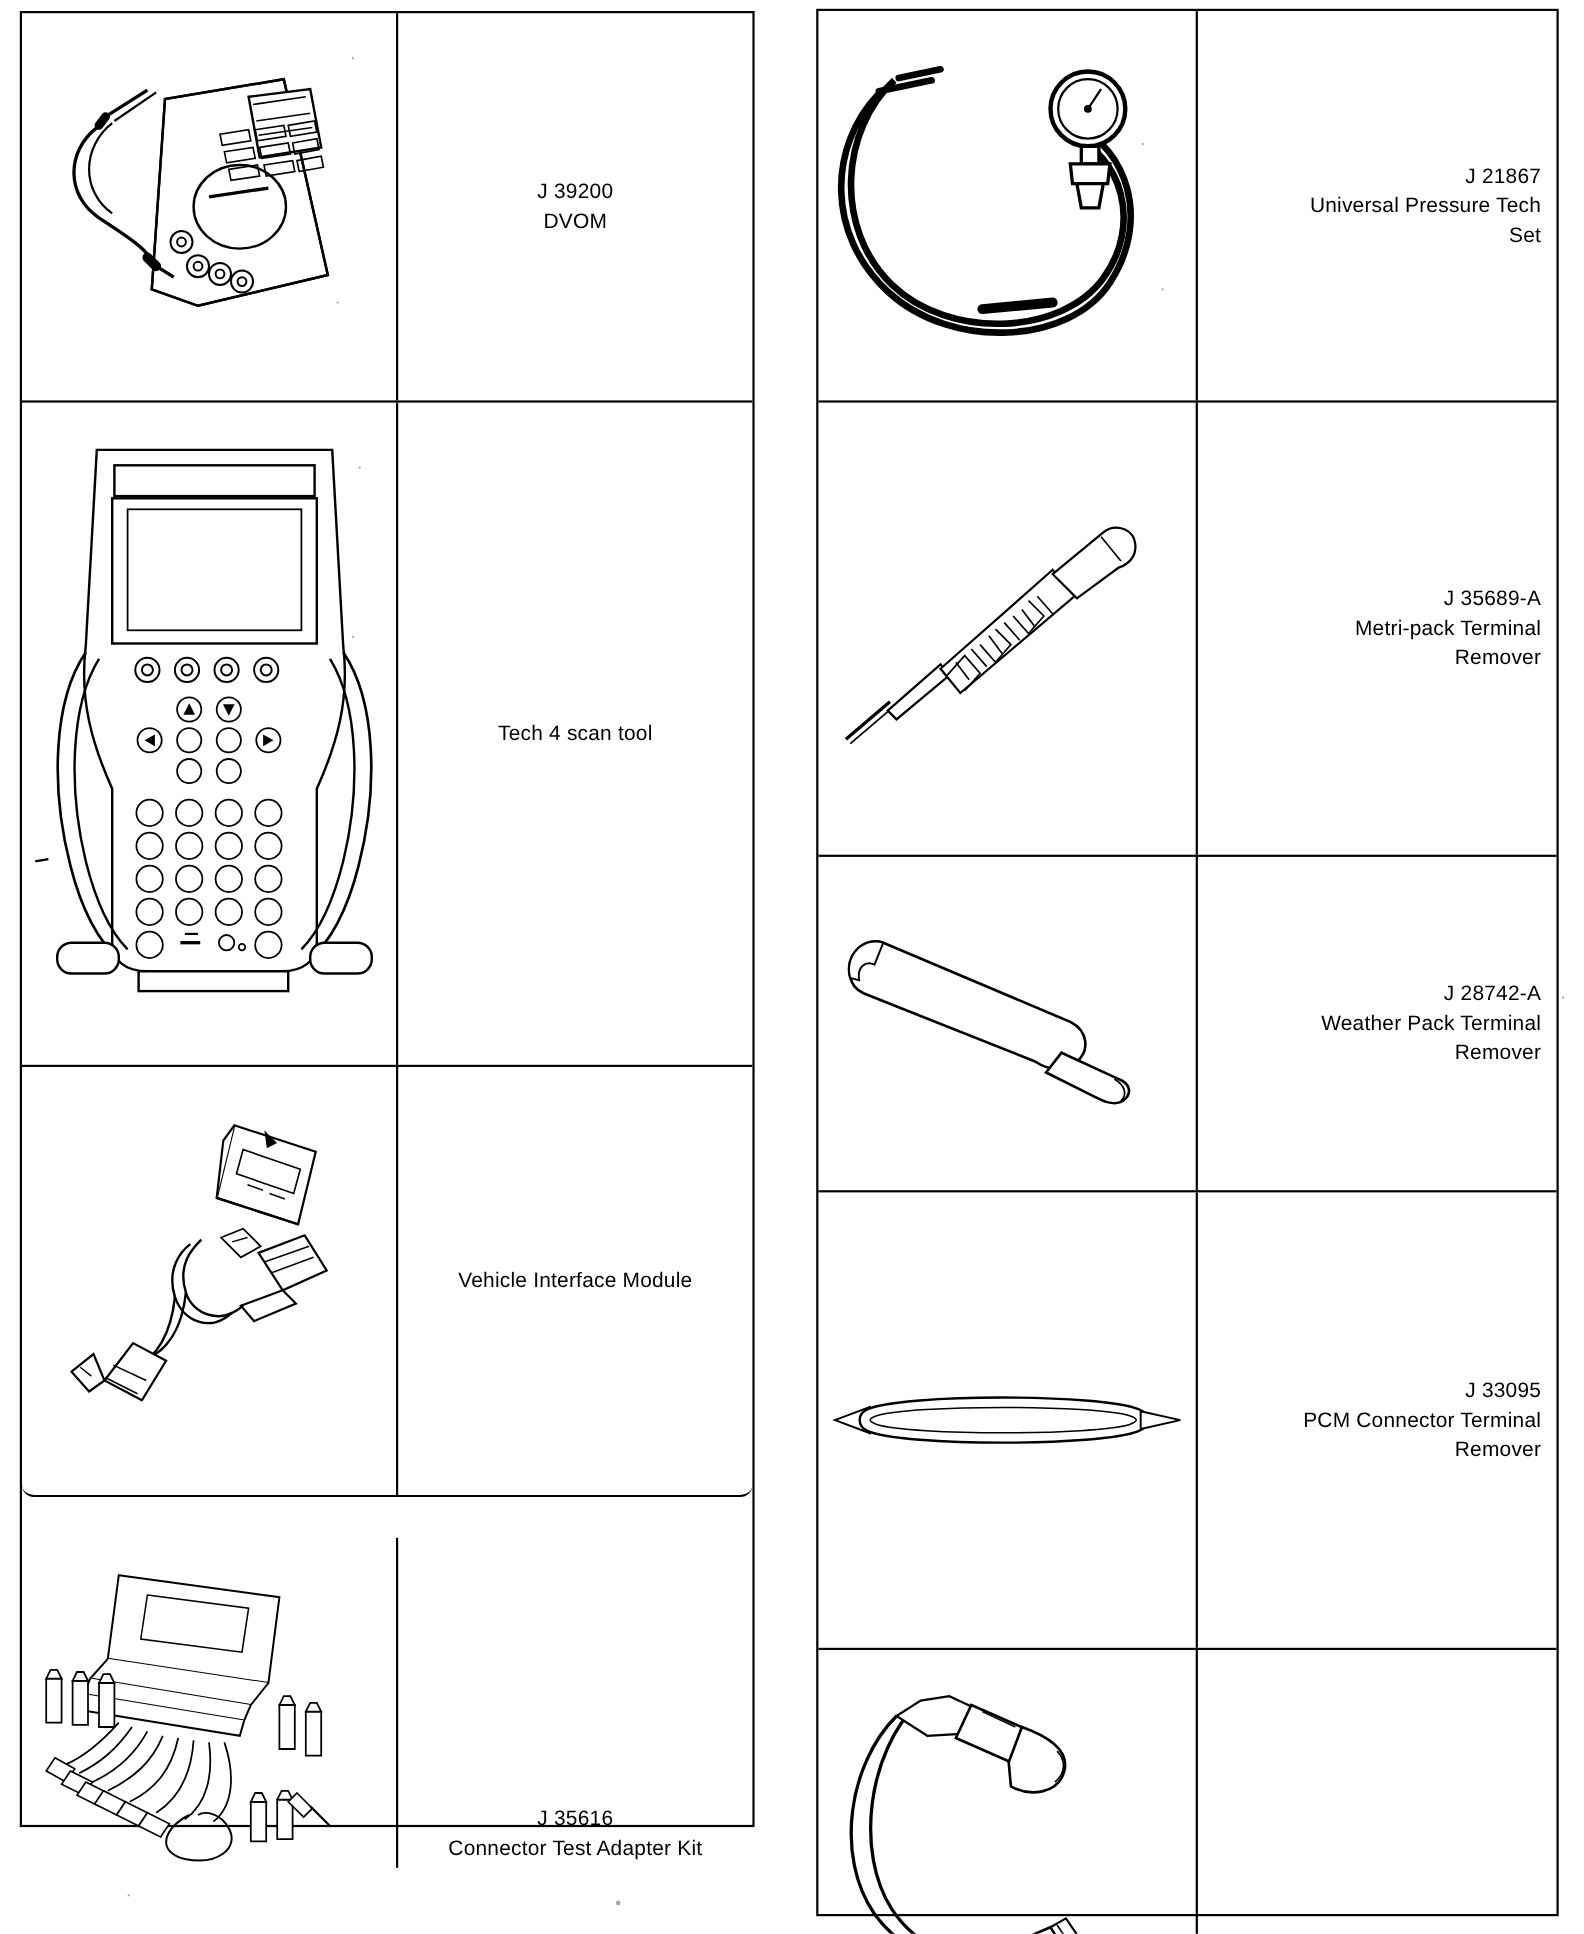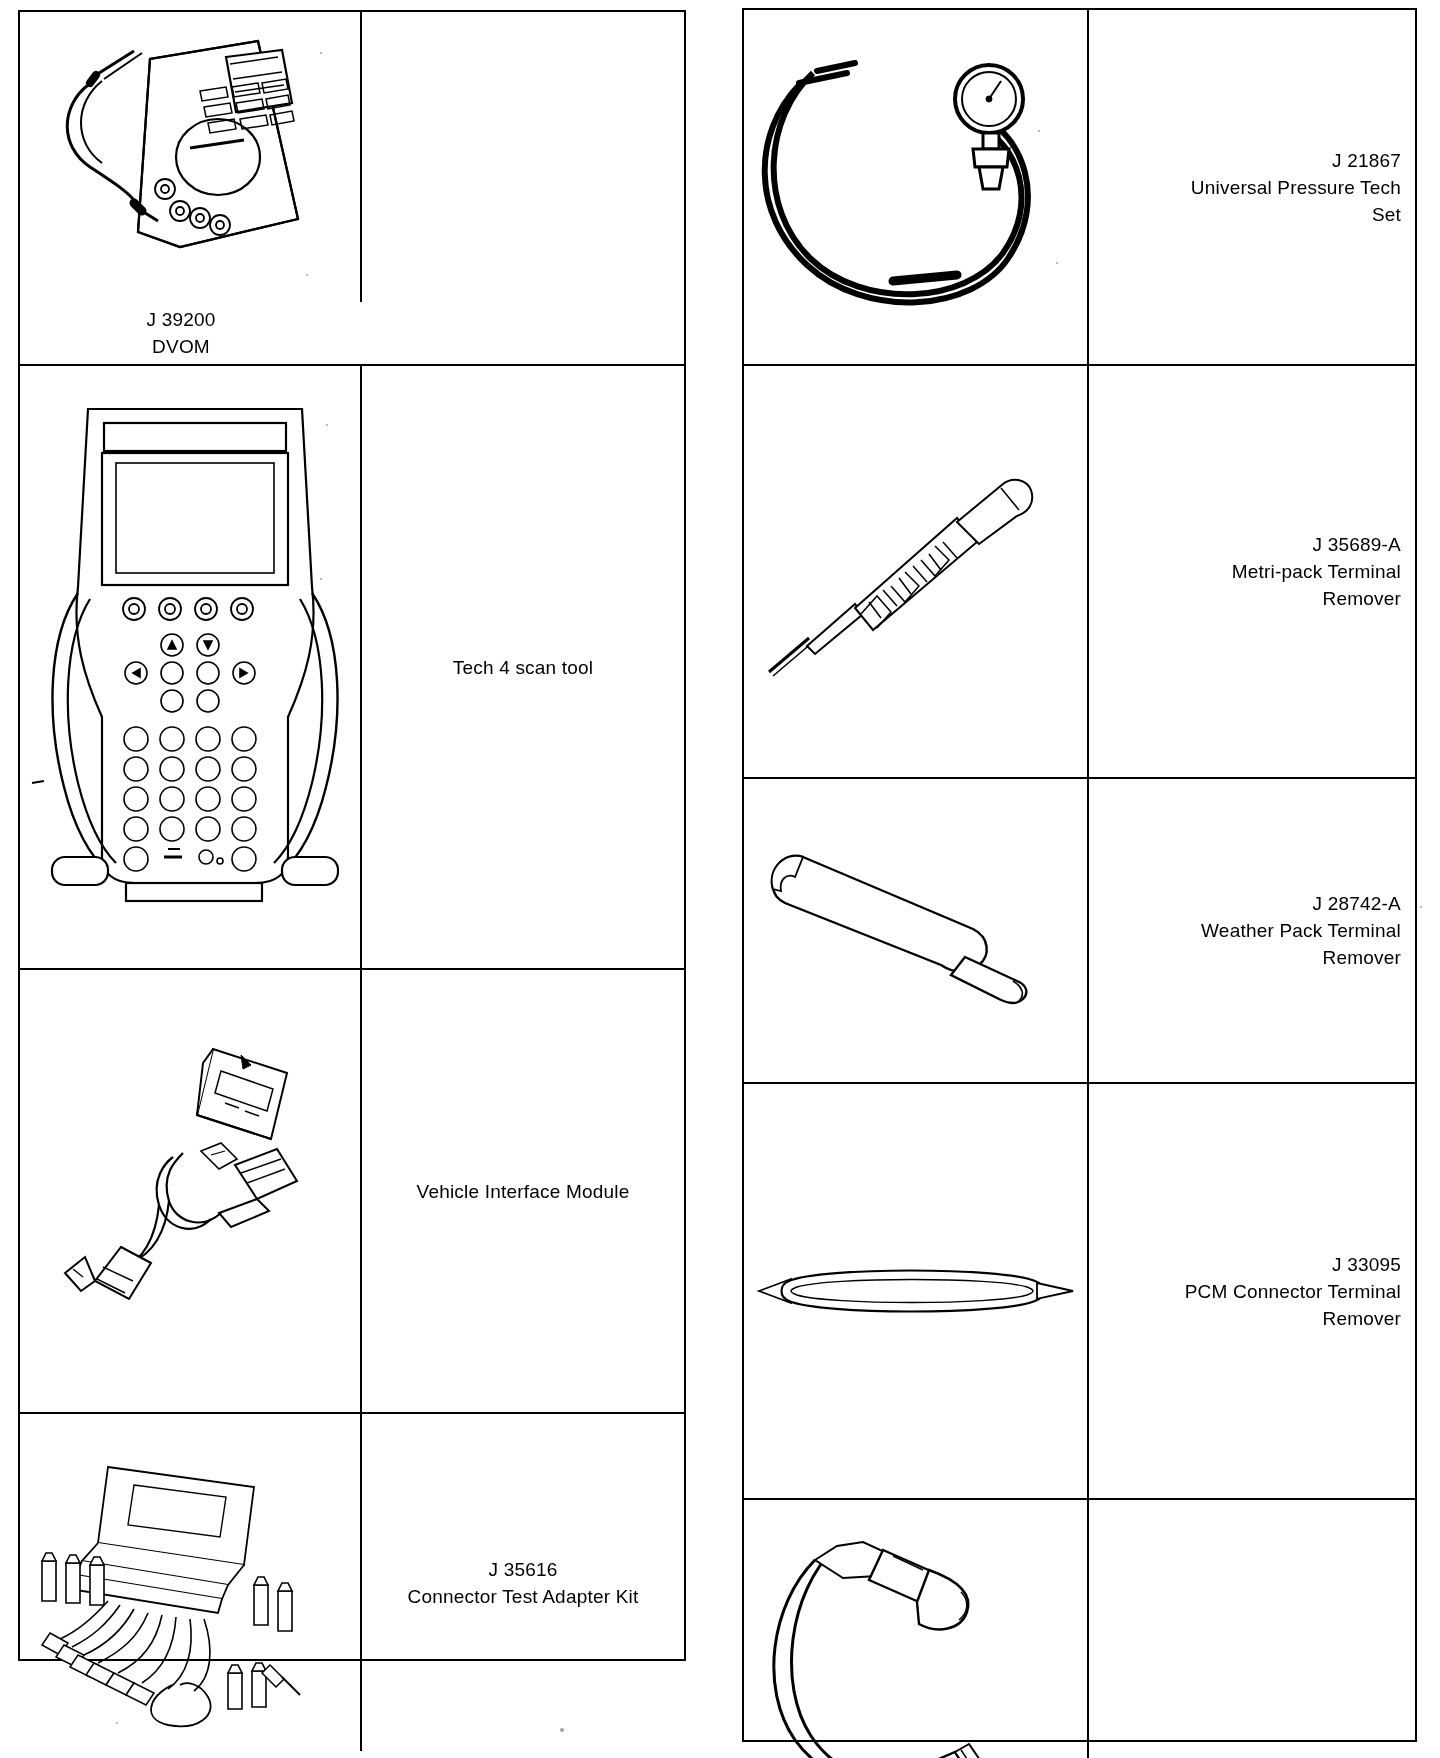--- a/index.html
+++ b/index.html
@@ -77,24 +77,24 @@
 
   
   #left-table .cell-image { width: 342px; }
   #left-table .cell-label { width: 322px; }
 
   
   #right-table .cell-image { width: 345px; }
   #right-table .cell-label { width: 326px; align-items: flex-end; }
 
   
-  #left-row-0 { height: 354px; flex-direction: column; }
+  #left-row-0 { height: 354px; }
   #left-row-1 { height: 604px; }
-  #left-row-2 { height: 444px; }
-  #left-row-3 { height: 337px; }
+  #left-row-2 { height: 391px; border-radius: 11px; }
+  #left-row-3 { height: 337px; align-items: flex-end; }
 
   
   #right-row-0 { height: 356px; }
   #right-row-1 { height: 413px; }
   #right-row-2 { height: 305px; }
   #right-row-3 { height: 416px; }
   #right-row-4 { height: 326px; }
 
   svg.art {
     display: block;

